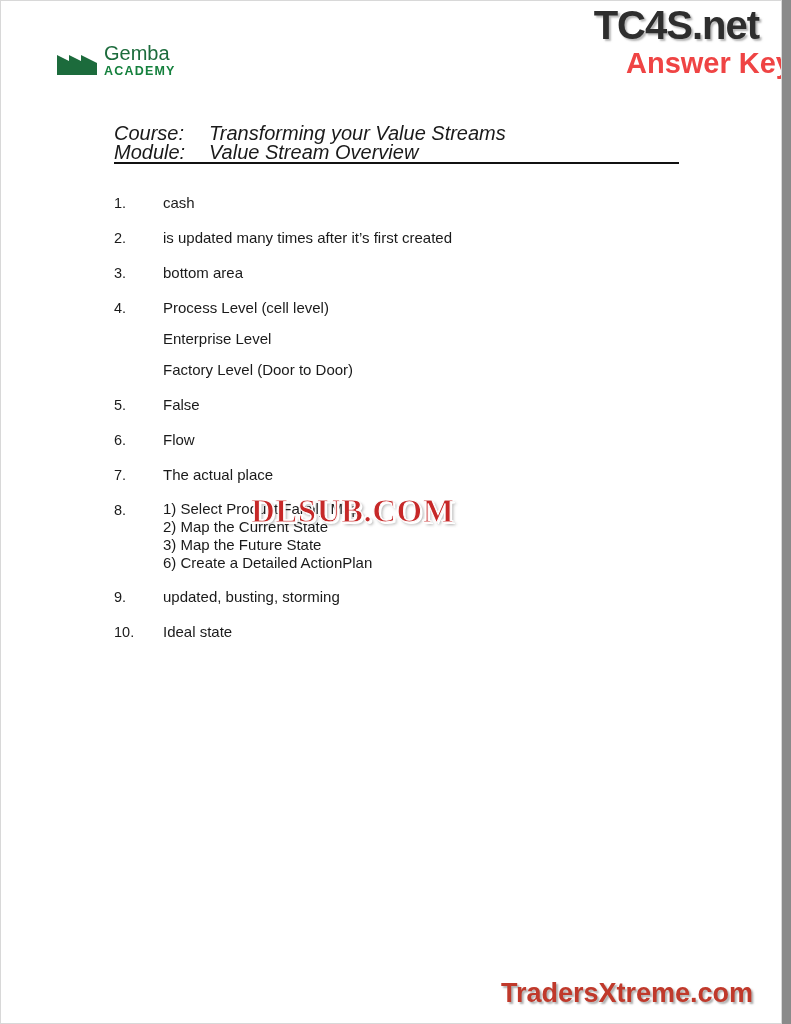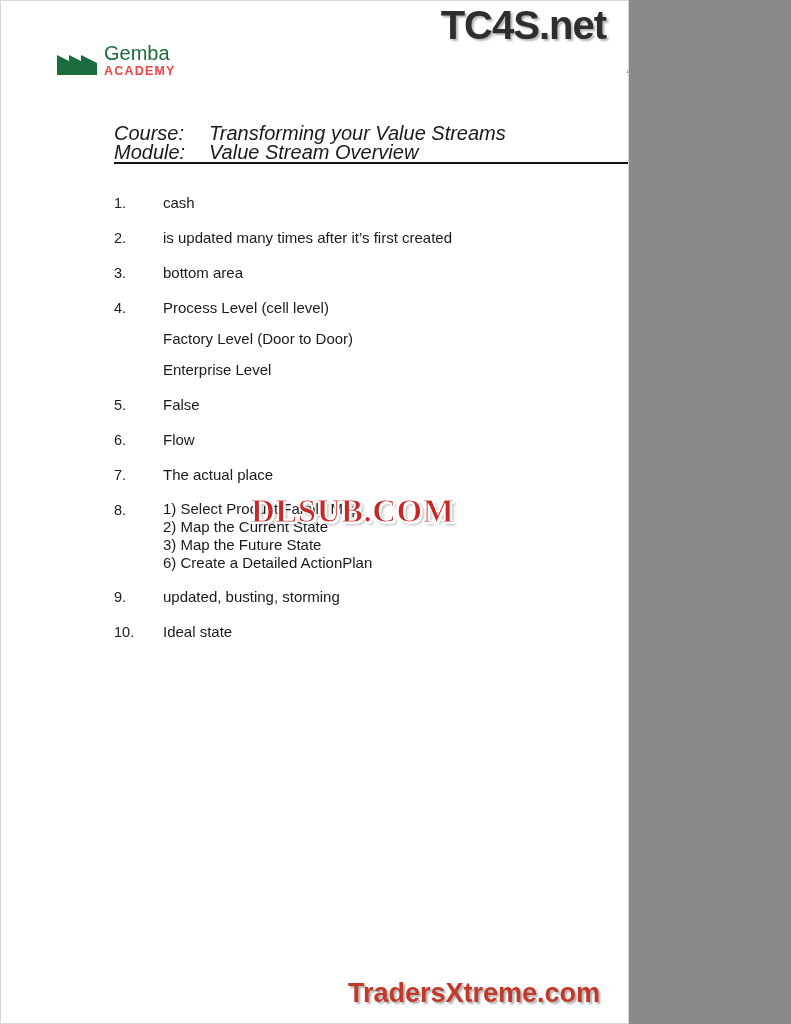--- a/index.html
+++ b/index.html
@@ -5,21 +5,21 @@
   html, body {
     margin: 0;
     padding: 0;
     background: #8a8a8a;
   }
   body {
     font-family: "Liberation Sans", sans-serif;
   }
   .page {
     position: relative;
-    width: 629px;
+    width: 782px;
     height: 1024px;
     background: #ffffff;
     overflow: hidden;
     border: 1px solid #d8d8d8;
     box-sizing: border-box;
   }
 
   
   .tc4s {
     position: absolute;
@@ -55,21 +55,21 @@
     font-family: "Liberation Sans", sans-serif;
     font-weight: normal;
     font-size: 20px;
     color: #1c6b3c;
     letter-spacing: 0px;
   }
   .logo-academy {
     font-family: "Liberation Sans", sans-serif;
     font-weight: bold;
     font-size: 12.5px;
-    color: #ef4444;
+    color: #15803d;
     letter-spacing: 1.2px;
     margin-top: 2px;
   }
 
   
   .doc-title {
     position: absolute;
     top: 46px;
     left: 0;
     width: 791px;
@@ -232,22 +232,22 @@
       <div class="answer-num">3.</div>
       <div class="answer-lines">
         <div class="answer-line">bottom area</div>
       </div>
     </div>
 
     <div class="answer-item spaced">
       <div class="answer-num">4.</div>
       <div class="answer-lines">
         <div class="answer-line">Process Level (cell level)</div>
+        <div class="answer-line">Enterprise Level</div>
         <div class="answer-line">Factory Level (Door to Door)</div>
-        <div class="answer-line">Enterprise Level</div>
       </div>
     </div>
 
     <div class="answer-item">
       <div class="answer-num">5.</div>
       <div class="answer-lines">
         <div class="answer-line">False</div>
       </div>
     </div>
 

